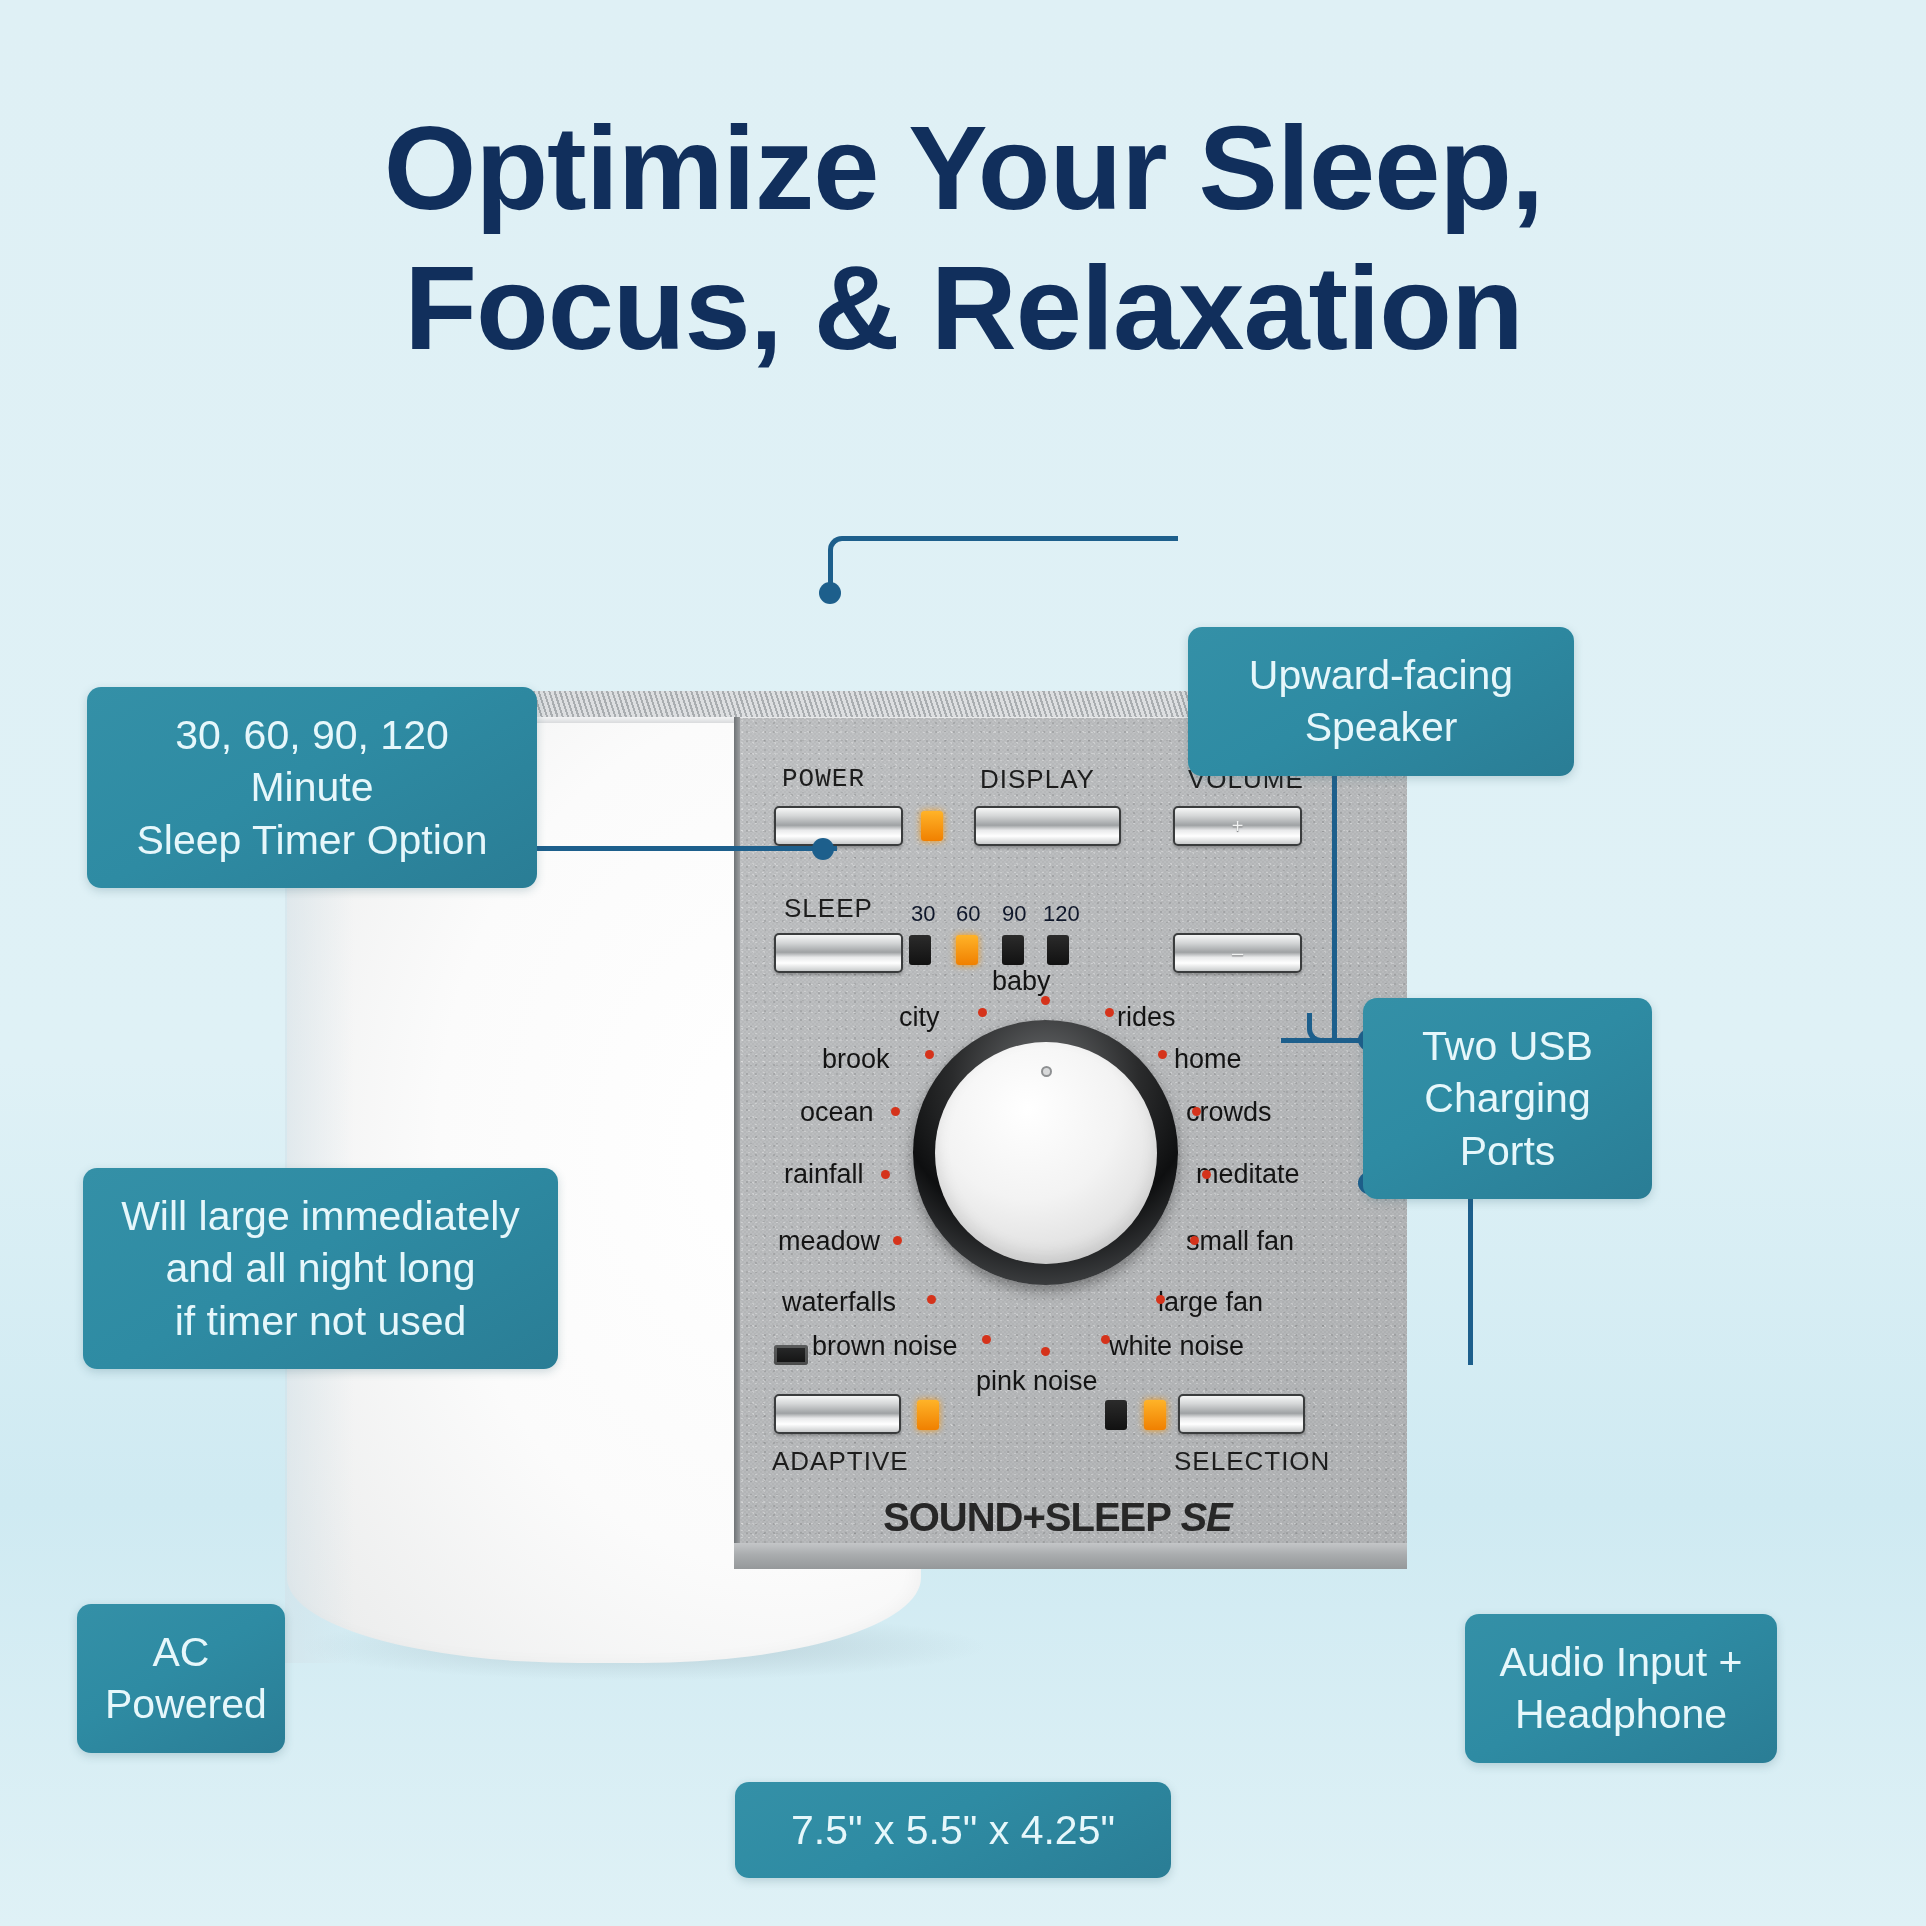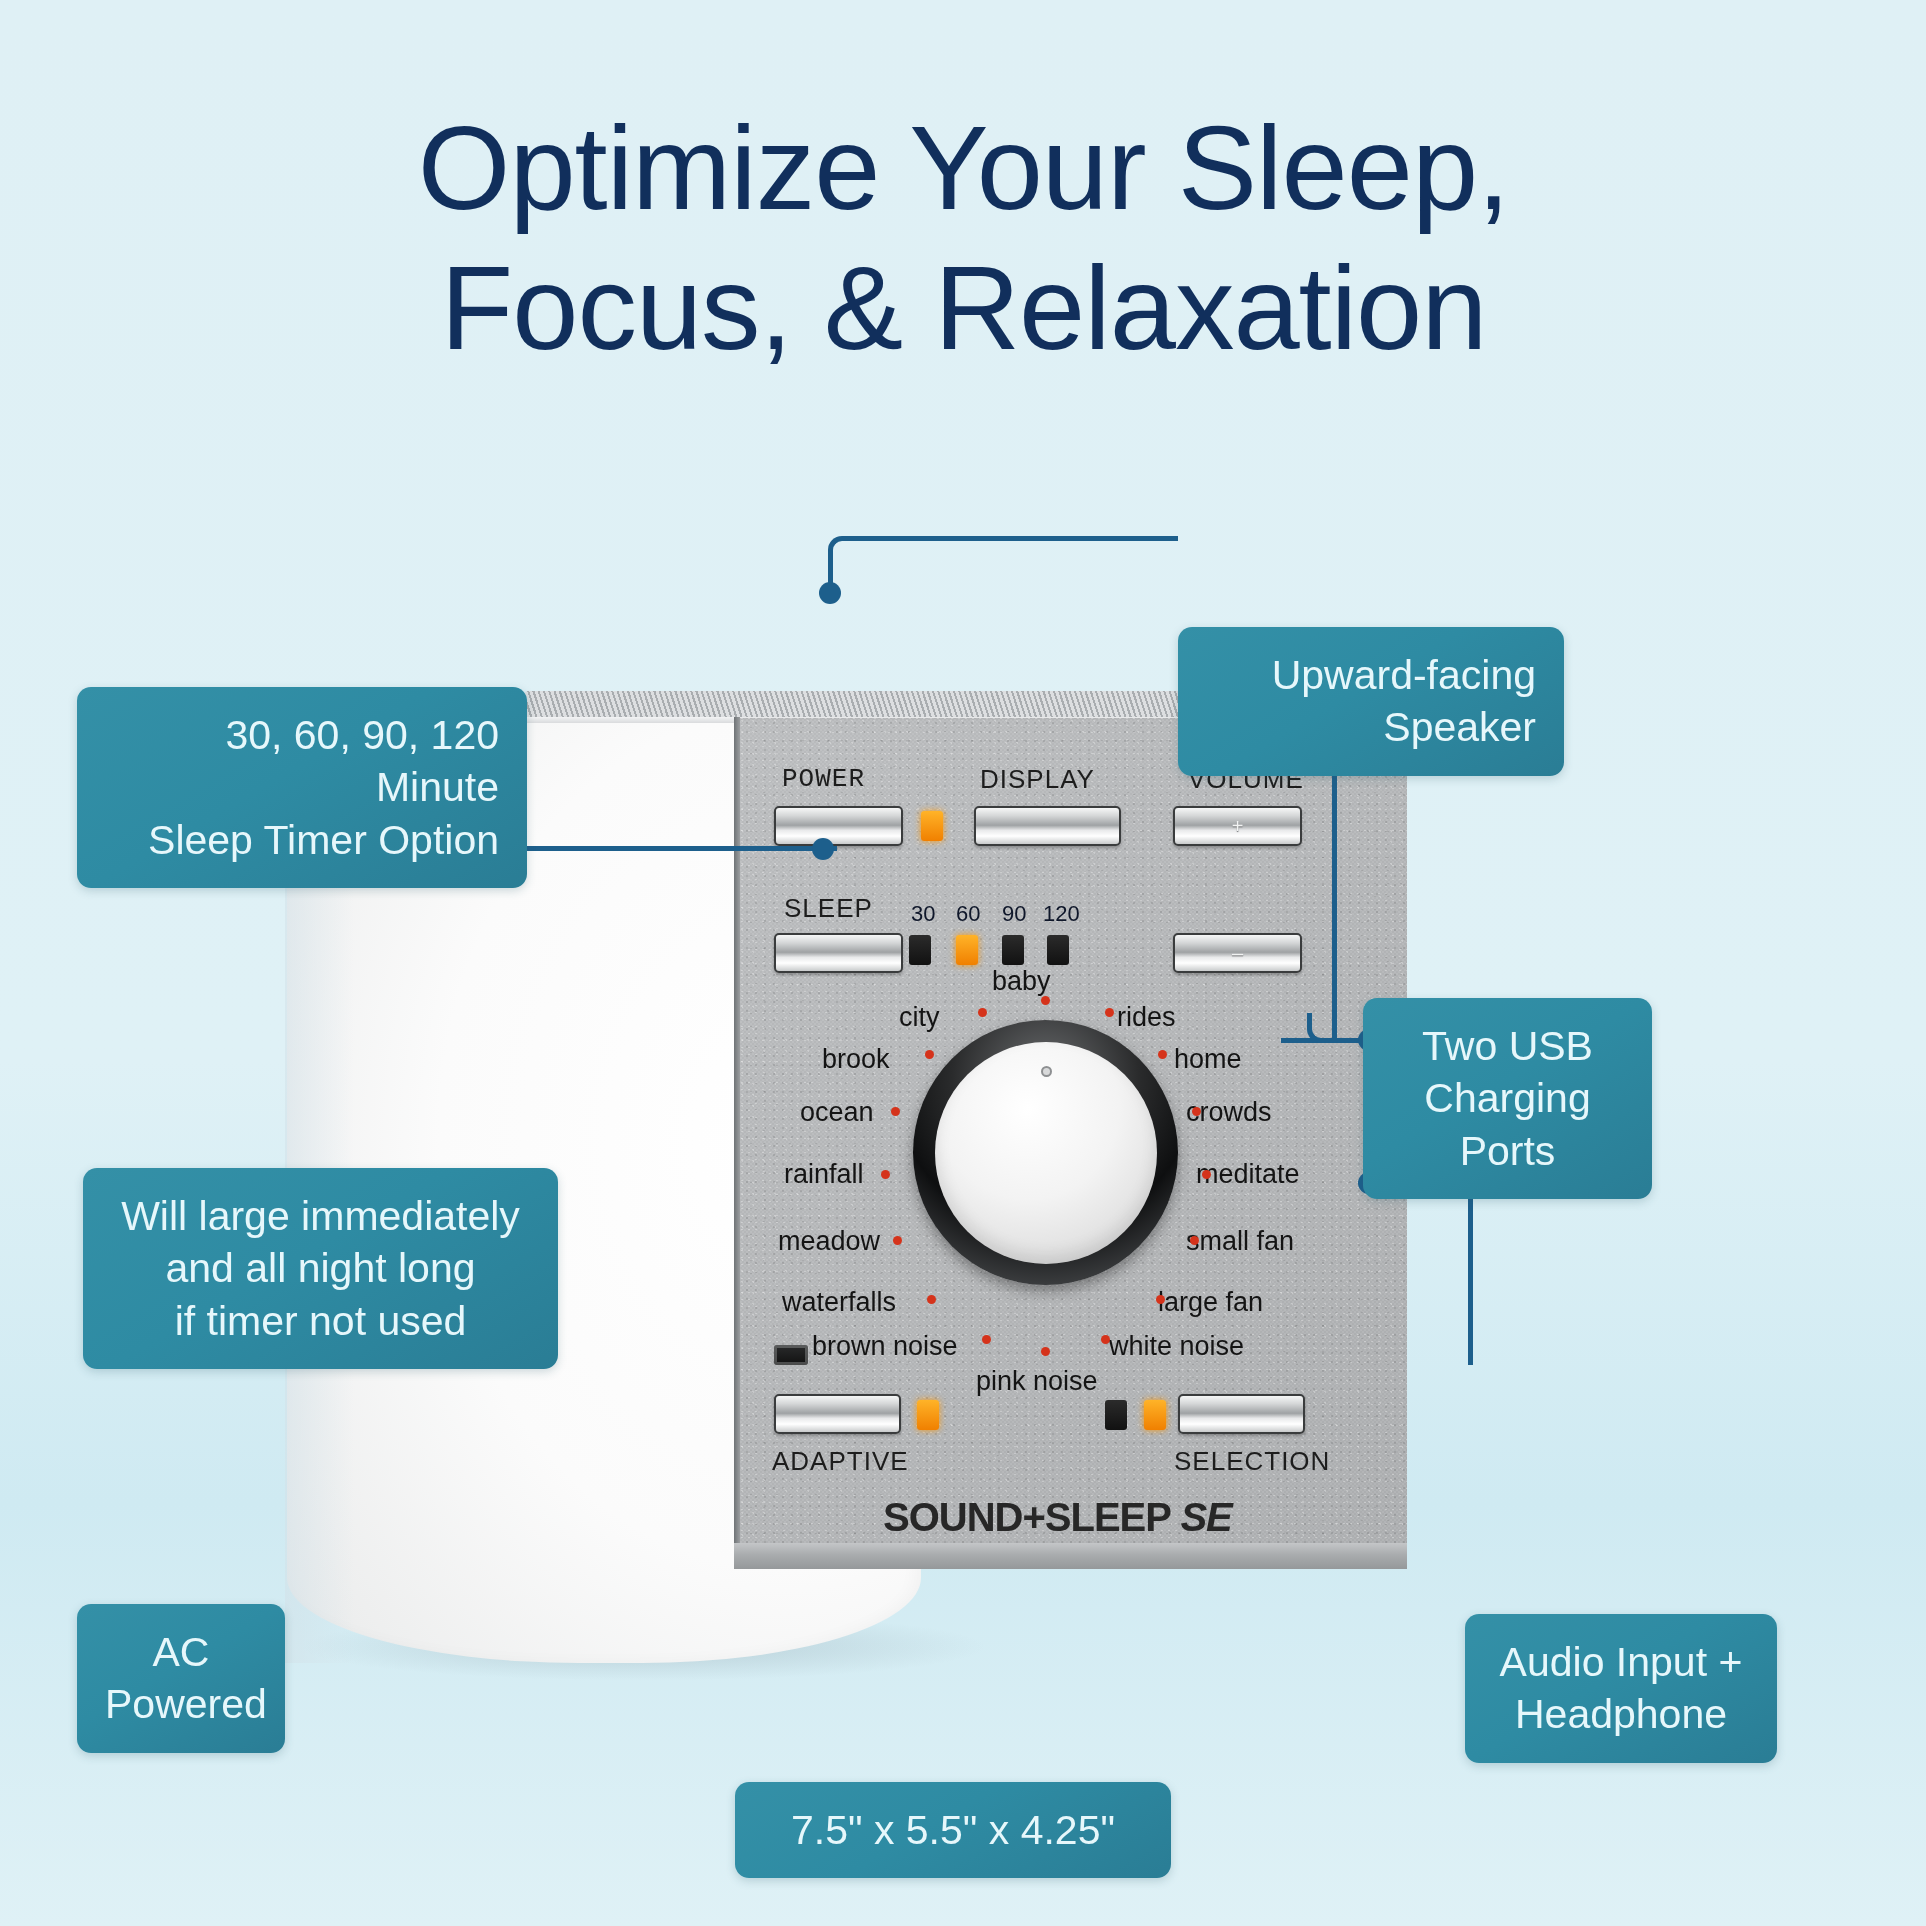--- a/index.html
+++ b/index.html
@@ -21,21 +21,21 @@
   .kicker {
     font-size: 85px;
     font-weight: 300;
     color: #11375f;
     letter-spacing: 0.5px;
     line-height: 1.05;
   }
   .headline {
     margin-top: 14px;
     font-size: 119px;
-    font-weight: 400;
+    font-weight: 700;
     color: #112f5c;
     letter-spacing: -1px;
     line-height: 1.06;
   }
 
   
   .product {
     position: absolute;
     left: 287px; top: 713px;
     width: 1406px; height: 950px;
@@ -201,21 +201,21 @@
     color: #e6f7fb;
     border-radius: 14px;
     box-shadow: 0 3px 10px rgba(40,90,105,0.22);
     font-size: 41px;
     line-height: 1.28;
     font-weight: 500;
     padding: 22px 28px;
     z-index: 30;
   }
   .callout.center { text-align: center; }
-  .callout.left { text-align: right; }
+  .callout.left { text-align: center; margin-left: 10px; }
 
   
   .leader { position: absolute; z-index: 25; }
   .lead-line {
     position: absolute;
     background: #1d5f8c;
   }
   .lead-h { height: 5px; }
   .lead-v { width: 5px; }
   .lead-dot {

